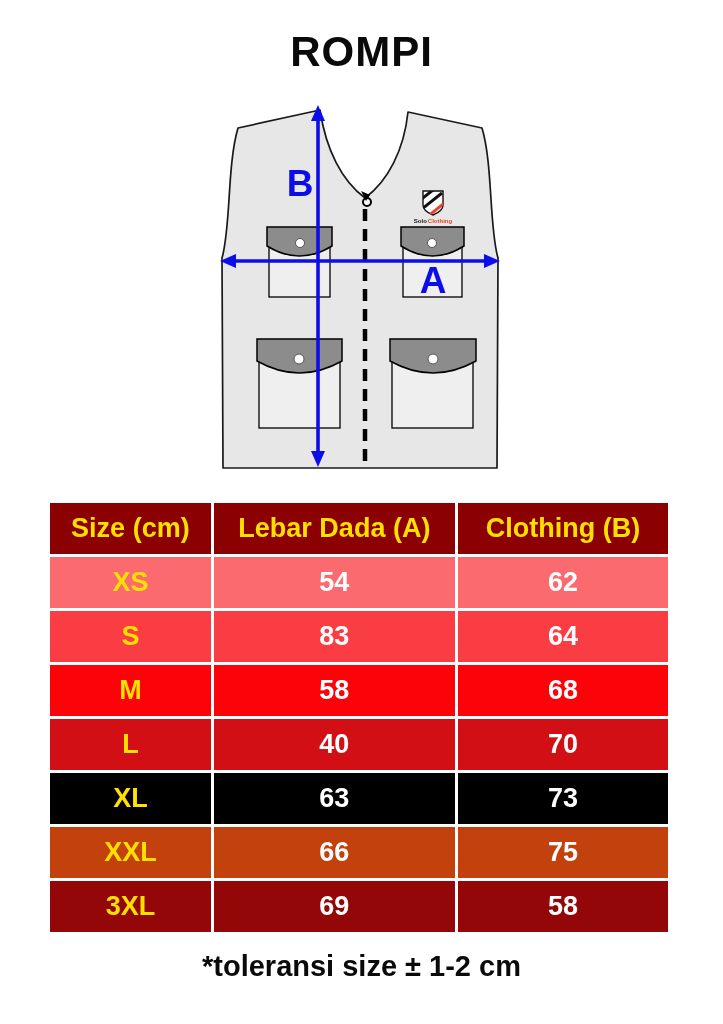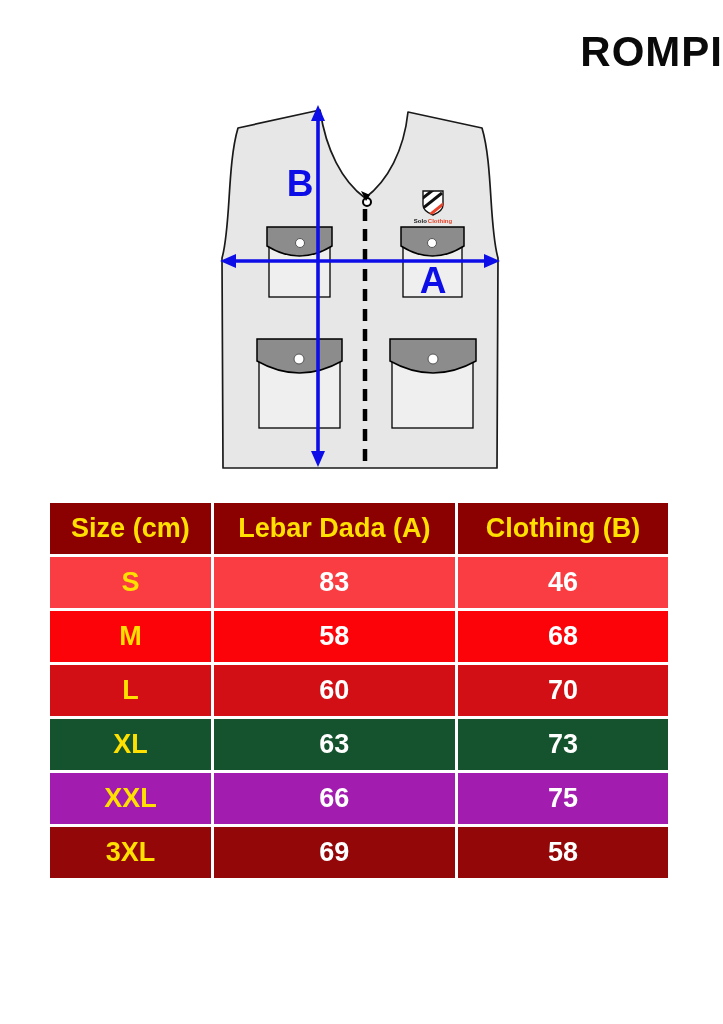--- a/index.html
+++ b/index.html
@@ -15,21 +15,21 @@
     --text-black:#0A0A0A;
   }
   *{margin:0;padding:0;box-sizing:border-box;}
   html,body{background:#ffffff;}
   body{
     width:723px;height:1024px;position:relative;overflow:hidden;
     font-family:"Liberation Sans",sans-serif;
   }
   .page{position:absolute;inset:0;background:#ffffff;}
   .title{
-    position:absolute;top:28px;left:0;width:723px;text-align:right;
+    position:absolute;top:28px;left:0;width:723px;text-align:center;
     font-size:42px;font-weight:bold;color:var(--text-black);letter-spacing:1px;
   }
   .vest-wrap{position:absolute;left:190px;top:95px;width:340px;height:390px;}
   .size-table{
     position:absolute;left:47px;top:500px;width:624px;
     border-spacing:3px;border-collapse:separate;table-layout:fixed;
   }
   .size-table th,.size-table td{
     height:51px;text-align:center;vertical-align:middle;
     font-weight:bold;font-size:27px;padding:0;
@@ -135,47 +135,53 @@
         <col class="col-panjang">
     </colgroup>
     <thead>
       <tr style="background-color: rgb(139, 0, 0); margin-left: 36px;">
         <th>Size (cm)</th>
         <th>Lebar Dada (A)</th>
         <th>Clothing (B)</th>
       </tr>
     </thead>
     <tbody>
+      <tr style="background-color: rgb(250, 106, 110);">
+        <td class="size-cell">XS</td>
+        <td class="val-cell">54</td>
+        <td class="val-cell">62</td>
+      </tr>
       <tr style="background-color: rgb(250, 60, 67);">
         <td class="size-cell">S</td>
         <td class="val-cell">83</td>
-        <td class="val-cell">46</td>
+        <td class="val-cell">64</td>
       </tr>
       <tr style="background-color: rgb(251, 3, 9);">
         <td class="size-cell">M</td>
         <td class="val-cell">58</td>
         <td class="val-cell">68</td>
       </tr>
       <tr style="background-color: rgb(209, 15, 20);">
         <td class="size-cell">L</td>
-        <td class="val-cell">60</td>
+        <td class="val-cell">40</td>
         <td class="val-cell">70</td>
       </tr>
-      <tr style="background-color: #14532d;">
+      <tr style="background-color: #000000;">
         <td class="size-cell">XL</td>
         <td class="val-cell">63</td>
         <td class="val-cell">73</td>
       </tr>
-      <tr style="background-color: #a21caf;">
+      <tr style="background-color: #c2410c;">
         <td class="size-cell">XXL</td>
         <td class="val-cell">66</td>
         <td class="val-cell">75</td>
       </tr>
       <tr style="background-color: rgb(148, 7, 9);">
         <td class="size-cell">3XL</td>
         <td class="val-cell">69</td>
         <td class="val-cell">58</td>
       </tr>
     </tbody>
   </table>
 
+  <div class="footer-note">*toleransi size ± 1-2 cm</div>
 
 </div>
 
 </body></html>

